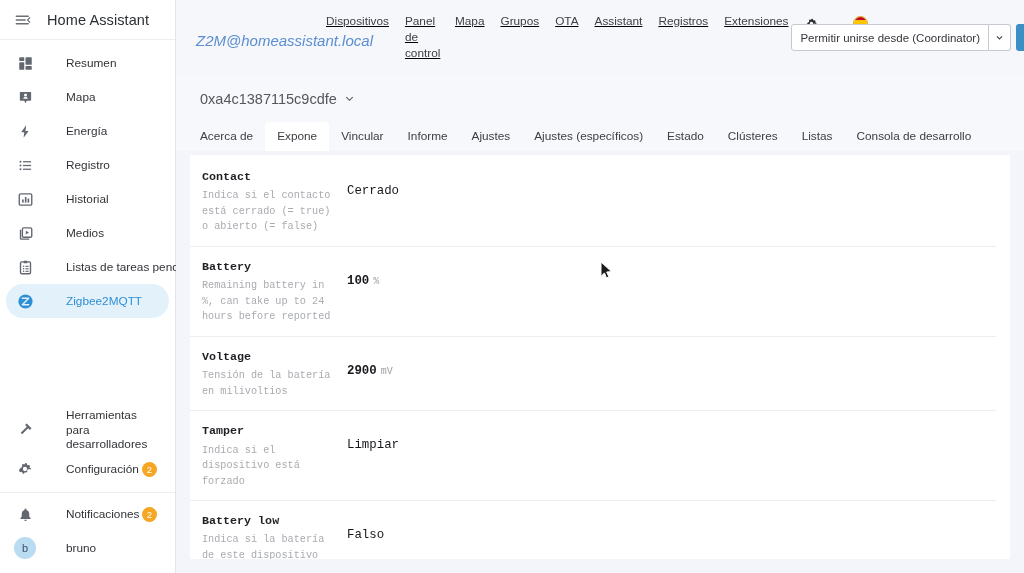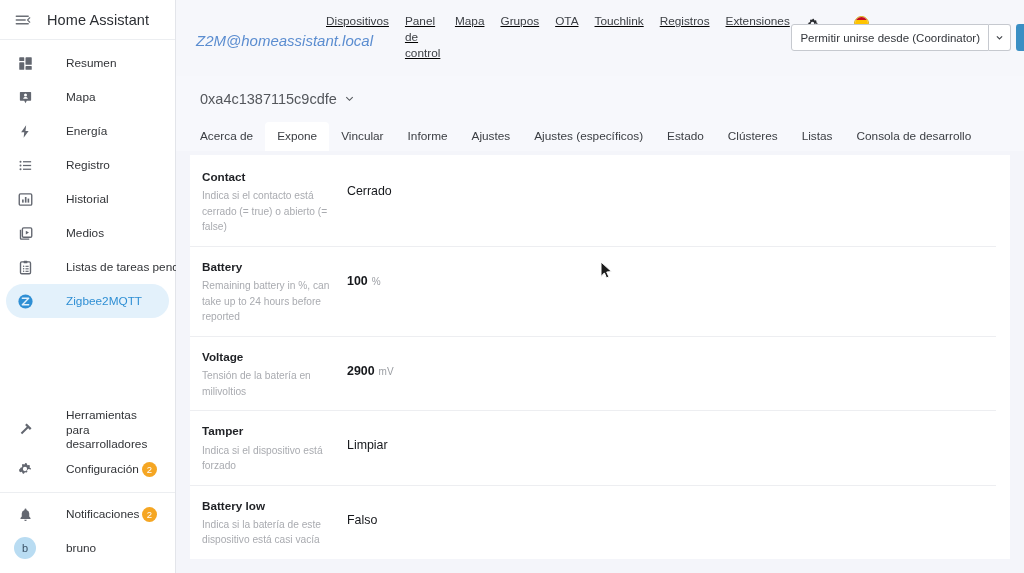--- a/index.html
+++ b/index.html
@@ -152,20 +152,21 @@
     margin: 4px 14px 0 14px;
     background: #ffffff;
     height: 404px;
     overflow: hidden;
   }
   .row {
     display: flex; align-items: flex-start;
     padding: 12px 0 11px 12px;
     margin: 0 14px 0 0;
     border-bottom: 1px solid #edeef1;
+    font-family: Liberation Mono, monospace;
   }
   .row:first-child { padding-top: 14px; }
   .rowleft { width: 145px; flex: 0 0 145px; padding-right: 10px; }
   .rowname {
     font-size: 11.7px; color: #1f2125;
     font-weight: bold; line-height: 1.4;
   }
   .rowdesc {
     font-size: 10.2px; color: #a9abb0;
     line-height: 1.52; margin-top: 3px;
@@ -347,21 +348,21 @@
 
     <div class="topnav">
       <a class="brand">Z2M@homeassistant.local</a>
 
       <div class="navlinks">
         <span class="navlink">Dispositivos</span>
         <span class="navlink wrap">Panel de control</span>
         <span class="navlink">Mapa</span>
         <span class="navlink">Grupos</span>
         <span class="navlink">OTA</span>
-        <span class="navlink">Touchlink</span>
+        <span class="navlink">Assistant</span>
         <span class="navlink">Registros</span>
         <span class="navlink">Extensiones</span>
 
         <span class="navgear">
           <span>
             <svg width="13" height="13" viewBox="0 0 24 24" fill="currentColor">
               <path d="M12 8.2a3.8 3.8 0 100 7.6 3.8 3.8 0 000-7.6zm9 4.5v-1.4l-2.1-1.6.5-2.5-1.2-1.2-2.5.5L14.1 3h-1.4l-1.6 2.1-2.5-.5-1.2 1.2.5 2.5L6.3 10H4.9v1.4L3 13l.5 2.5 1.2 1.2 2.5-.5L8.9 19h1.4l1.6-2.1 2.5.5 1.2-1.2-.5-2.5 2.1-1.6z"></path>
               <circle cx="12" cy="12" r="3.2" fill="#f6f7fb"></circle>
             </svg>
           </span>

